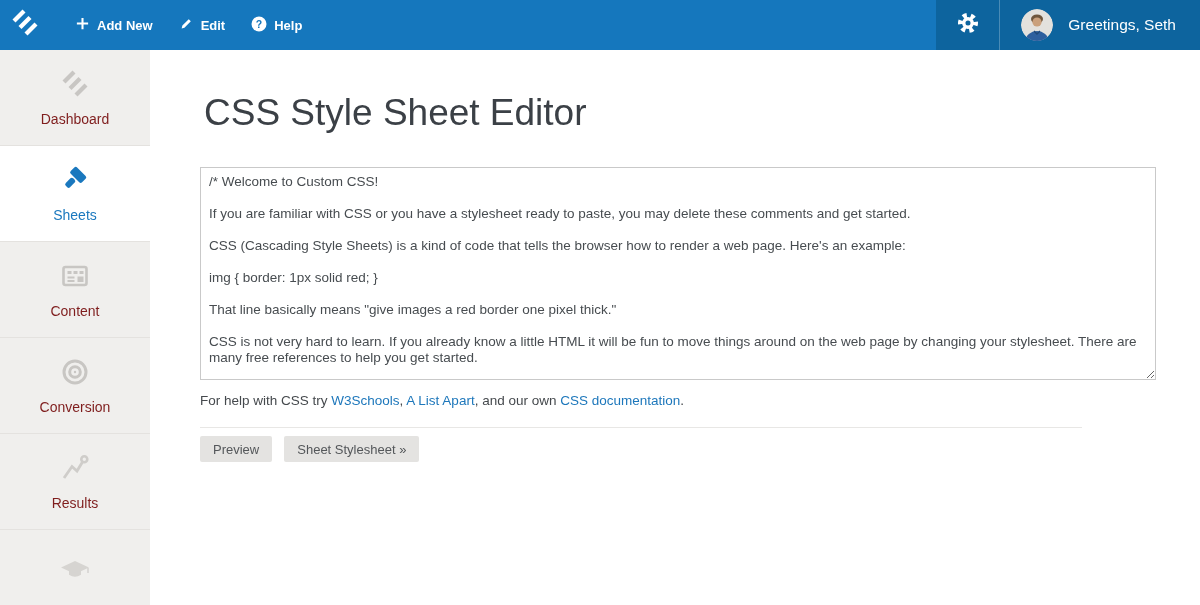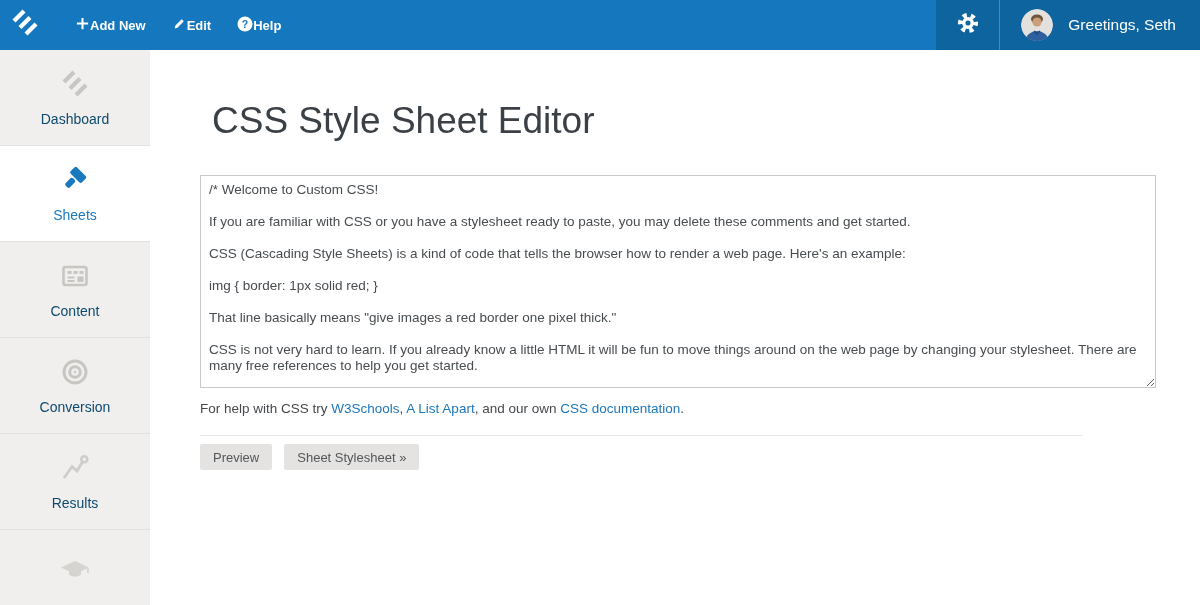--- a/index.html
+++ b/index.html
@@ -4,43 +4,43 @@
 <style>
   html,body{margin:0;padding:0;background:#fff;}
   .frame{position:relative;width:1200px;height:605px;overflow:hidden;background:#fff;
          font-family:"Liberation Sans",sans-serif;}
 
   
   .topbar{position:absolute;top:0;left:0;width:1200px;height:50px;background:#1577bd;
           display:flex;align-items:stretch;}
   .logo-box{width:50px;display:flex;align-items:center;justify-content:center;cursor:pointer;}
   .topnav{display:flex;align-items:center;margin-left:12px;}
-  .topnav-item{display:flex;align-items:center;padding:0 13px;height:50px;
+  .topnav-item{display:flex;align-items:center;gap:7px;padding:0 13px;height:50px;
                color:#fff;font-size:13px;font-weight:bold;cursor:pointer;justify-content:center;}
   .topbar-right{margin-left:auto;display:flex;align-items:stretch;background:#0d649e;}
   .gear-btn{width:63px;display:flex;align-items:center;justify-content:center;cursor:pointer;}
   .user-box{display:flex;align-items:center;gap:15px;padding:0 24px 0 21px;
             border-left:1px solid rgba(255,255,255,0.25);cursor:pointer;}
   .avatar{width:32px;height:32px;border-radius:50%;overflow:hidden;display:block;}
   .greeting{color:#fff;font-size:15.5px;}
 
   
   .sidebar{position:absolute;top:50px;left:0;bottom:0;width:150px;background:#f0efed;}
   .side-item{height:96px;box-sizing:border-box;border-bottom:1px solid #e4e2df;
              display:flex;flex-direction:column;align-items:center;justify-content:center;
              gap:11px;cursor:pointer;}
   .side-item.active{background:#ffffff;}
-  .side-label{font-size:14px;color:#0c4a6e;}
+  .side-label{font-size:14px;color:#7f1d1d;}
   .side-item.active .side-label{color:#1a78be;}
   .side-icon{width:32px;height:32px;display:flex;align-items:center;justify-content:center;}
 
   
   .main{position:absolute;top:50px;left:150px;right:0;bottom:0;background:#fff;
         padding:36px 0 0 50px;box-sizing:border-box;}
-  .page-title{margin:12px;font-size:37px;font-weight:300;color:#3b4046;line-height:46px;}
+  .page-title{margin:4px;font-size:37px;font-weight:300;color:#3b4046;line-height:46px;}
   .css-editor{display:block;width:956px;height:213px;box-sizing:border-box;margin-top:31px;
               border:1px solid #c9c9c9;background:#fff;padding:6px 8px;
               font-family:"Liberation Sans",sans-serif;font-size:13.5px;line-height:16px;
               color:#474c50;resize:both;outline:none;}
   .help-line{margin-top:13px;font-size:13.5px;color:#45494d;width:948px;}
   .help-line a{color:#1d77bb;cursor:pointer;}
   .rule{width:882px;height:0;border:none;border-top:1px solid #e8e7e5;margin:19px 0 0 0;}
   .btn-row{margin-top:8px;display:flex;gap:12px;}
   .btn{height:26px;background:#e4e3e1;border:none;border-radius:2px;padding:0 13px;
        font-family:"Liberation Sans",sans-serif;font-size:13px;color:#54575a;cursor:pointer;}

